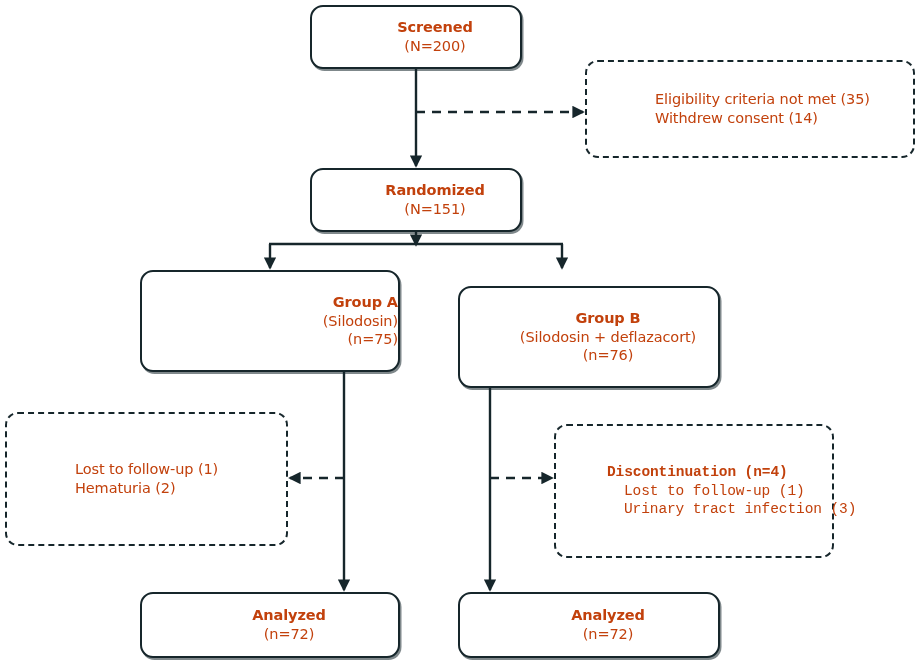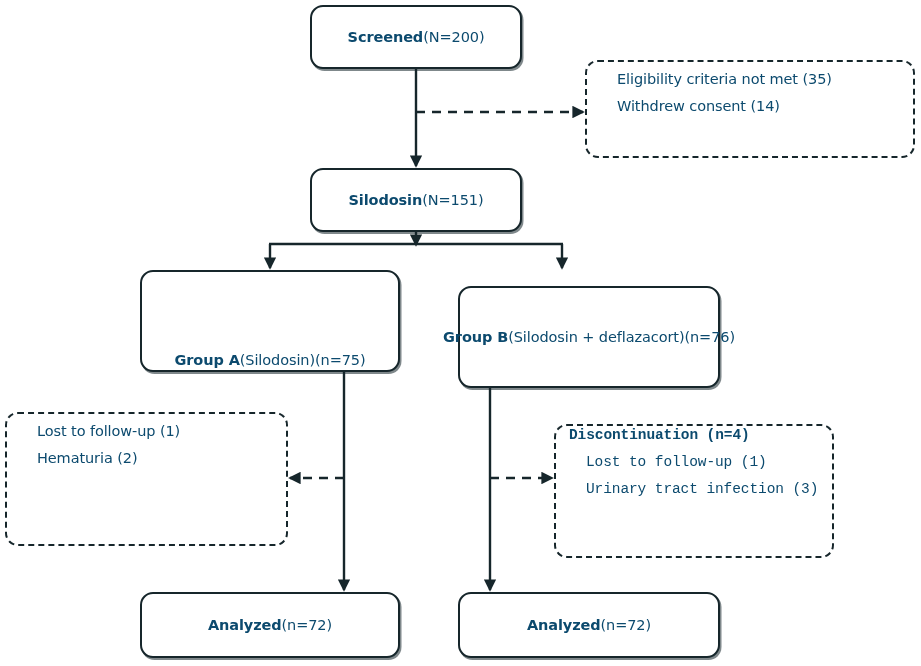--- a/index.html
+++ b/index.html
@@ -24,25 +24,26 @@
     top: 0;
     width: 921px;
     height: 666px;
     pointer-events: none;
   }
   .node {
     position: absolute;
     box-sizing: border-box;
     background: #ffffff;
     display: flex;
-    flex-direction: row;
+    flex-direction: column;
     align-items: center;
     justify-content: center;
     text-align: center;
-    color: #0c4a6e;
+    color: #c2410c;
+    padding-left: 38px;
   }
   .node.solid {
     border: 2.6px solid #16262b;
     border-radius: 13px;
     box-shadow: 1.5px 2px 0 0 rgba(22,38,43,0.55);
   }
   .node.dashed {
     border: 2.6px dashed #16262b;
     border-radius: 13px;
     align-items: flex-start;
@@ -63,21 +64,20 @@
     padding-right: 8px;
     width: 100%;
     box-sizing: border-box;
   }
   .node.dashed .line {
     font-size: 14.5px;
     text-align: left;
   }
   .node.dashed .line.item {
     padding-left: 17px;
-    margin-top: 8px;
   }
   
   #node-screened      { left: 310px; top: 5px;   width: 212px; height: 64px; }
   #node-randomized    { left: 310px; top: 168px; width: 212px; height: 64px; }
   #node-group-a       { left: 140px; top: 270px; width: 260px; height: 102px; align-items: flex-end; }
   #node-group-b       { left: 458px; top: 270px; width: 262px; height: 102px; margin-top: 16px; }
   #node-analyzed-a    { left: 140px; top: 592px; width: 260px; height: 66px; }
   #node-analyzed-b    { left: 458px; top: 592px; width: 262px; height: 66px; }
   #node-screen-failure{ left: 585px; top: 60px;  width: 330px; height: 98px; }
   #node-discont-a     { left: 5px;   top: 412px; width: 283px; height: 134px; }
@@ -115,21 +115,21 @@
 
     <line x1="490" y1="478" x2="552" y2="478" stroke="#16262b" stroke-width="2.4" stroke-dasharray="9 7" marker-end="url(#arrow-dashed)"></line>
   </svg>
 
   <div class="node solid" id="node-screened">
     <div class="line bold">Screened</div>
     <div class="line">(N=200)</div>
   </div>
 
   <div class="node solid" id="node-randomized">
-    <div class="line bold">Silodosin</div>
+    <div class="line bold">Randomized</div>
     <div class="line">(N=151)</div>
   </div>
 
   <div class="node solid" id="node-group-a">
     <div class="line bold">Group A</div>
     <div class="line">(Silodosin)</div>
     <div class="line">(n=75)</div>
   </div>
 
   <div class="node solid" id="node-group-b">

